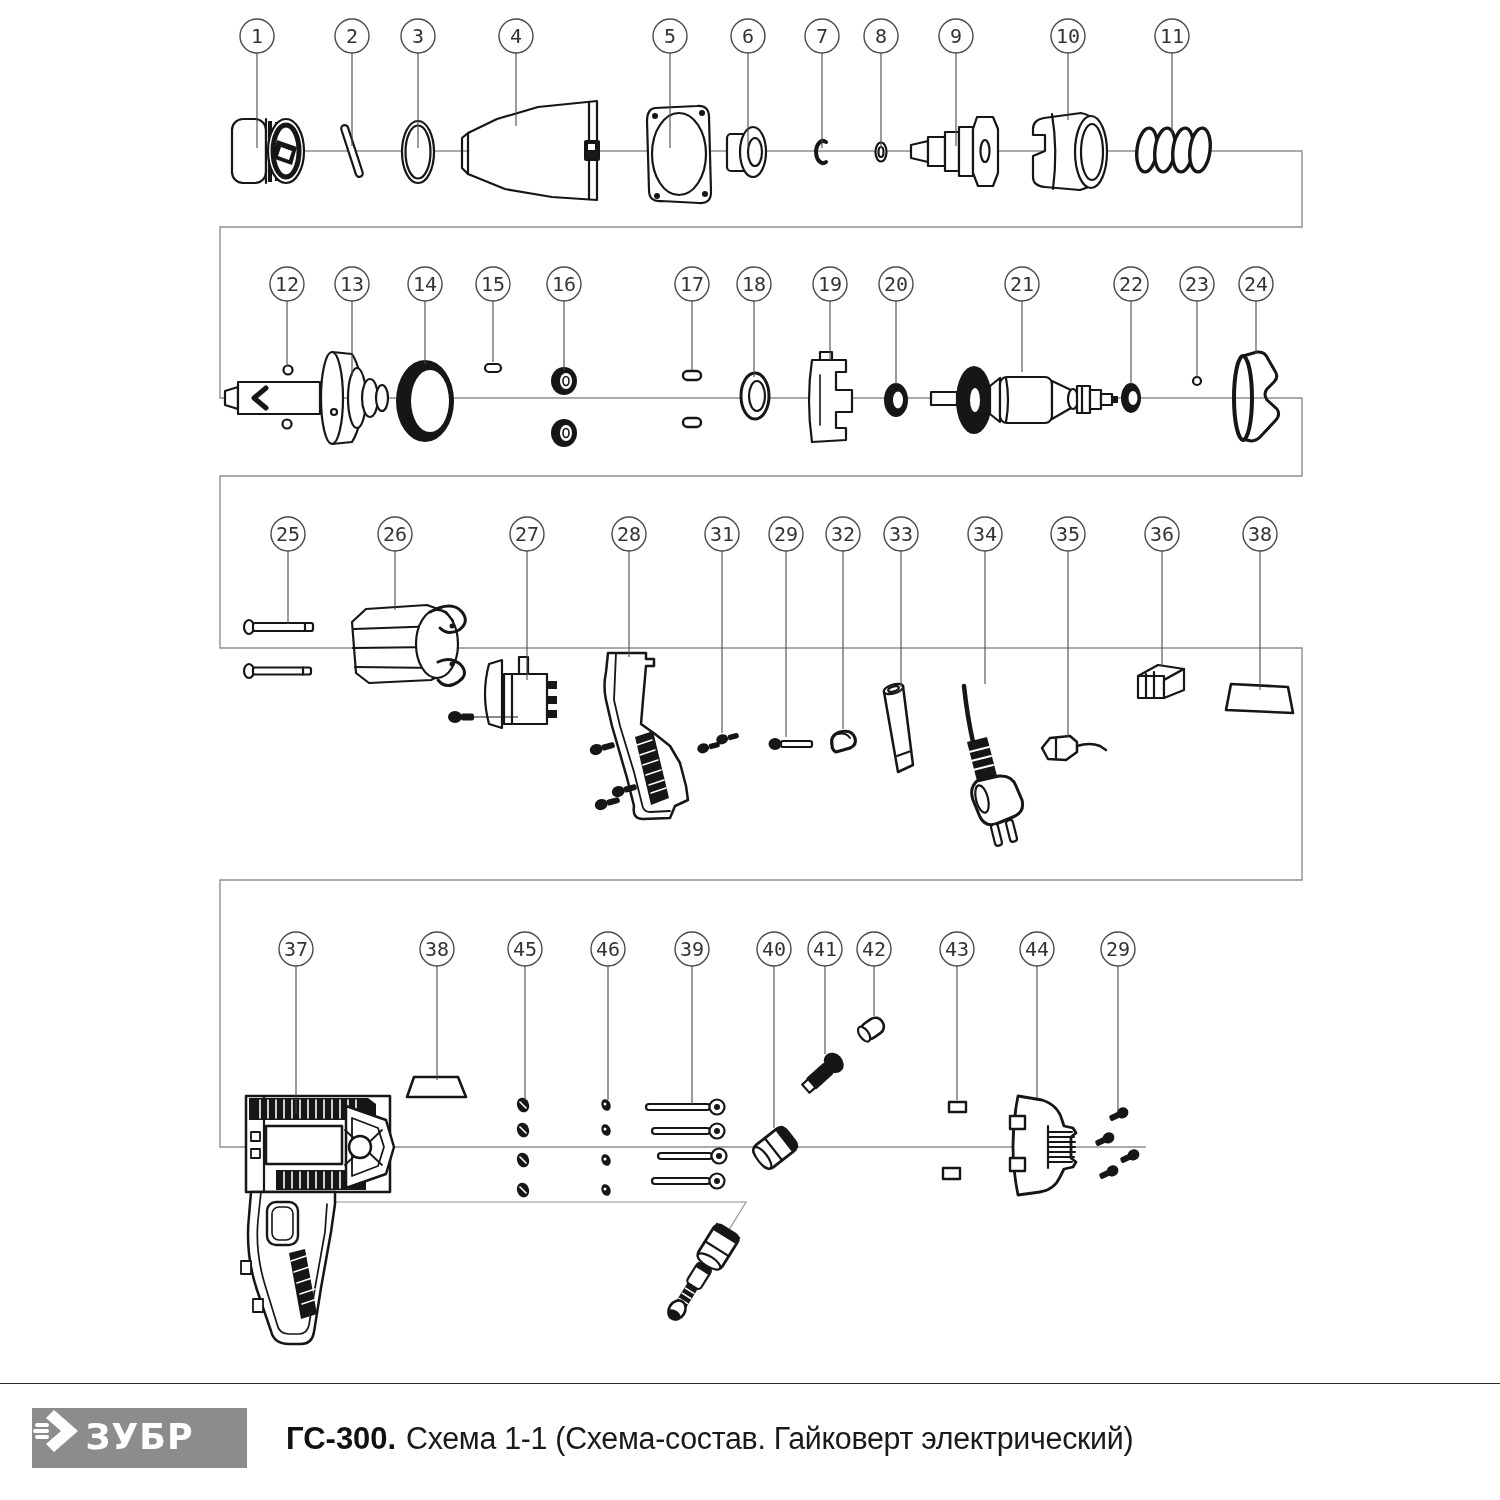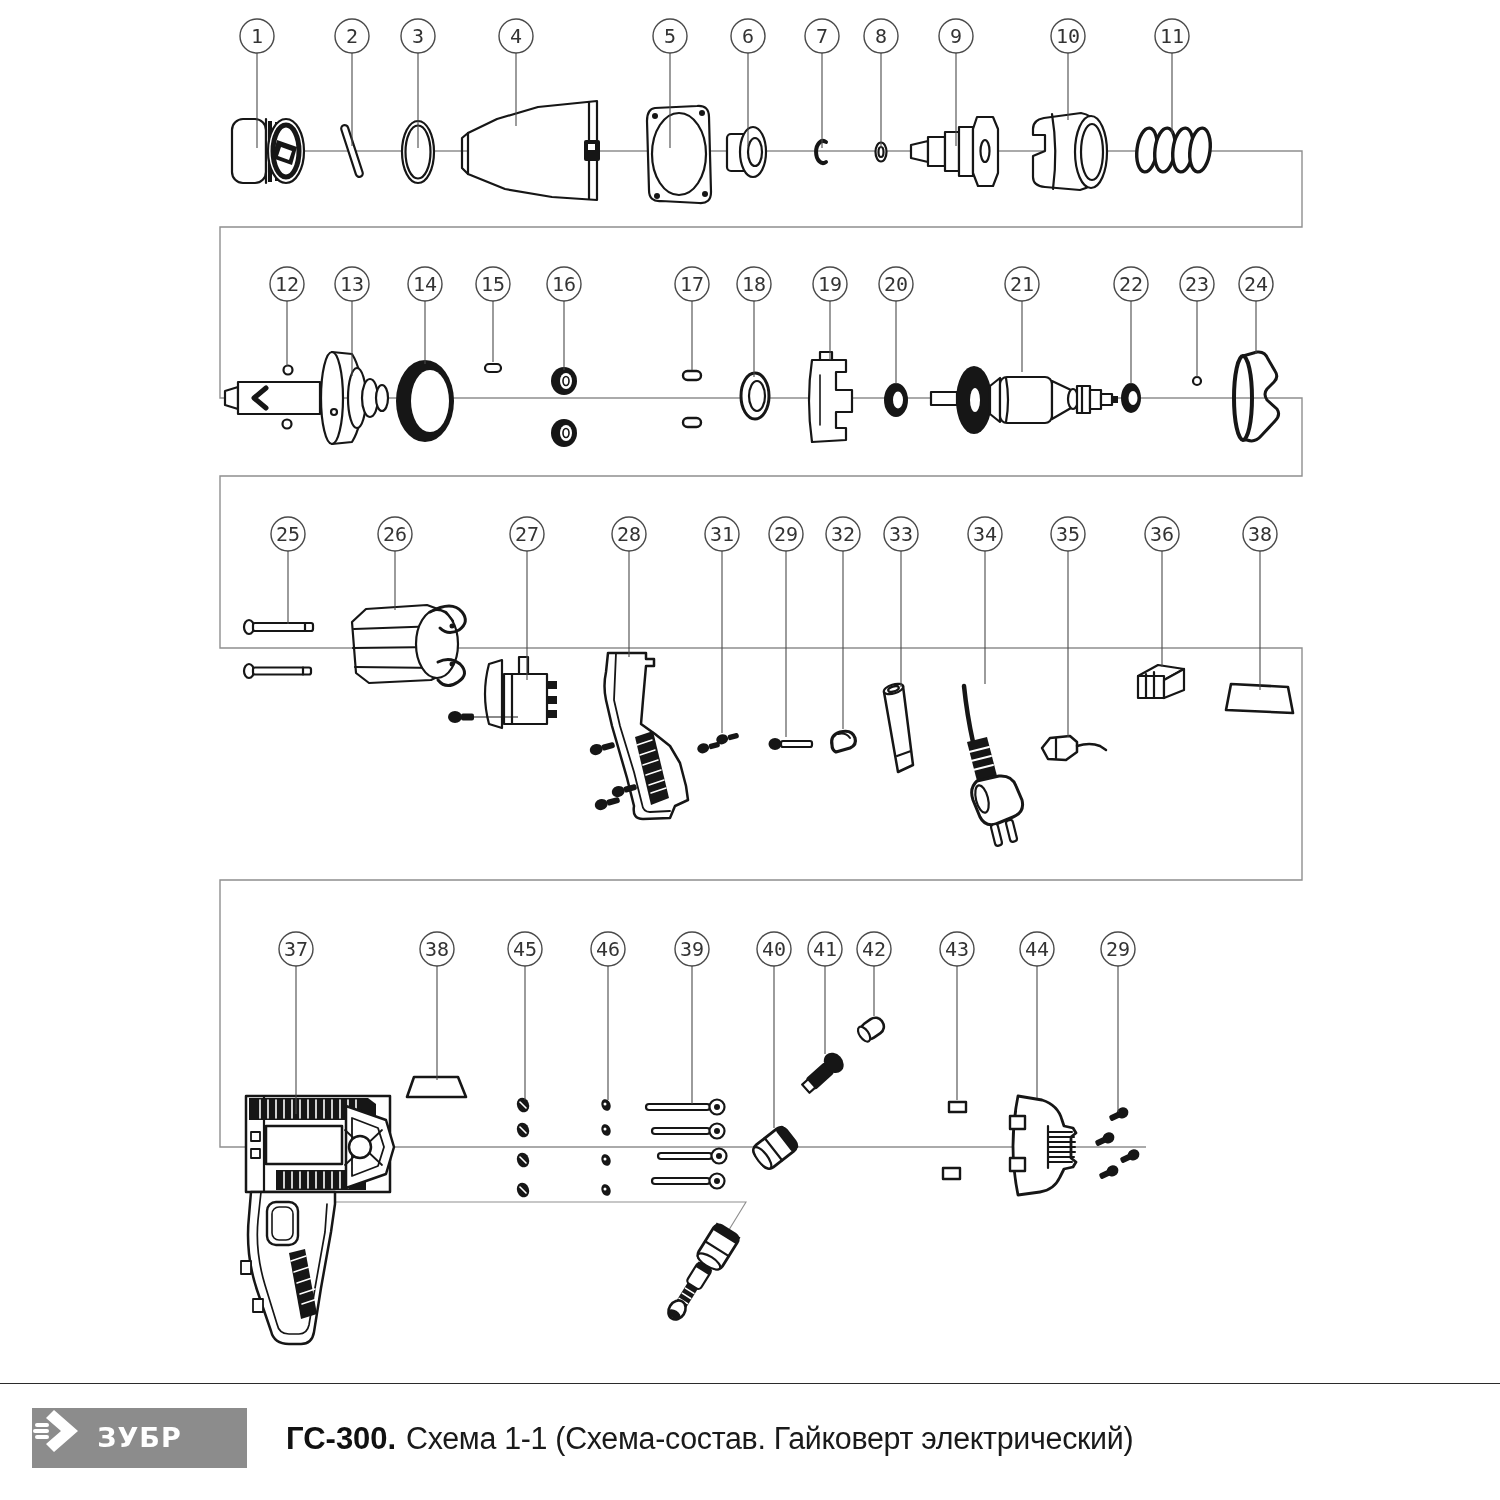--- a/index.html
+++ b/index.html
@@ -13,21 +13,21 @@
   .wht{stroke:#fff;fill:none;stroke-linecap:round;}
   .axis{stroke:#8f8f8f;stroke-width:1.4;fill:none;}
   .axis2{stroke:#8f8f8f;stroke-width:1.1;fill:none;}
   .leader{stroke:#4a4a4a;stroke-width:1.1;}
   .callout-circle{fill:#fff;stroke:#4a4a4a;stroke-width:1.4;}
   .callout-num{fill:#333;font-family:"DejaVu Sans Mono",monospace;font-size:20px;text-anchor:middle;}
   
   .footer-rule{position:absolute;left:0;top:1383px;width:1500px;height:0;border-top:1.5px solid #2b2b2b;}
   .logo{position:absolute;left:32px;top:1408px;width:215px;height:60px;background:#8c8c8c;
         display:flex;align-items:center;justify-content:center;gap:7px;}
-  .logo-text{color:#fff;font-family:"DejaVu Sans",sans-serif;font-weight:bold;font-size:27px;
+  .logo-text{color:#fff;font-family:"DejaVu Sans",sans-serif;font-weight:bold;font-size:35px;
              letter-spacing:1px;line-height:1;transform:translateY(-1px);}
   .caption{position:absolute;left:286px;top:1414px;height:50px;display:flex;align-items:center;
            font-size:31px;color:#111;white-space:nowrap;text-align:center;}
   .caption .model{font-weight:bold;margin-right:10px;}
   .caption .scheme{font-weight:normal;color:#1a1a1a;letter-spacing:-0.3px;transform:scaleX(.98);transform-origin:left center;}
 </style>
 </head>
 <body>
 
 <div class="page">

